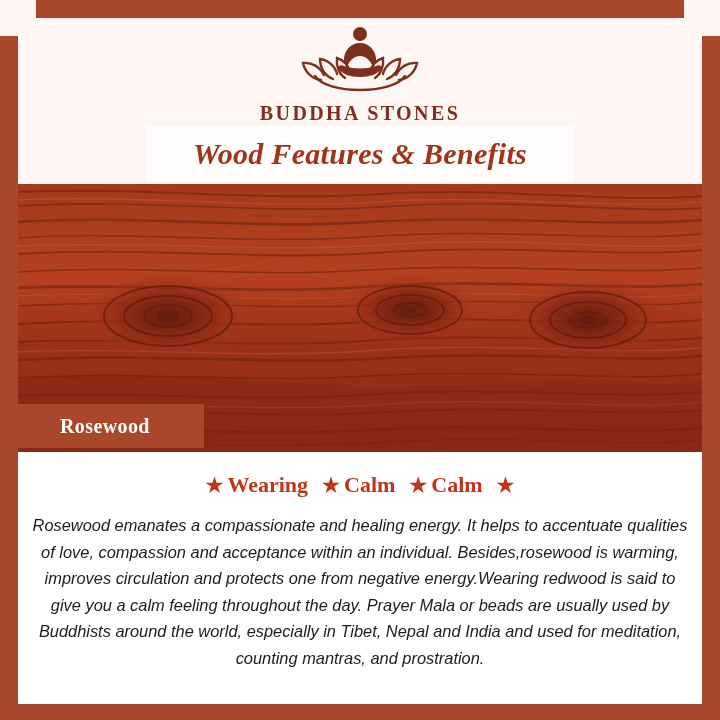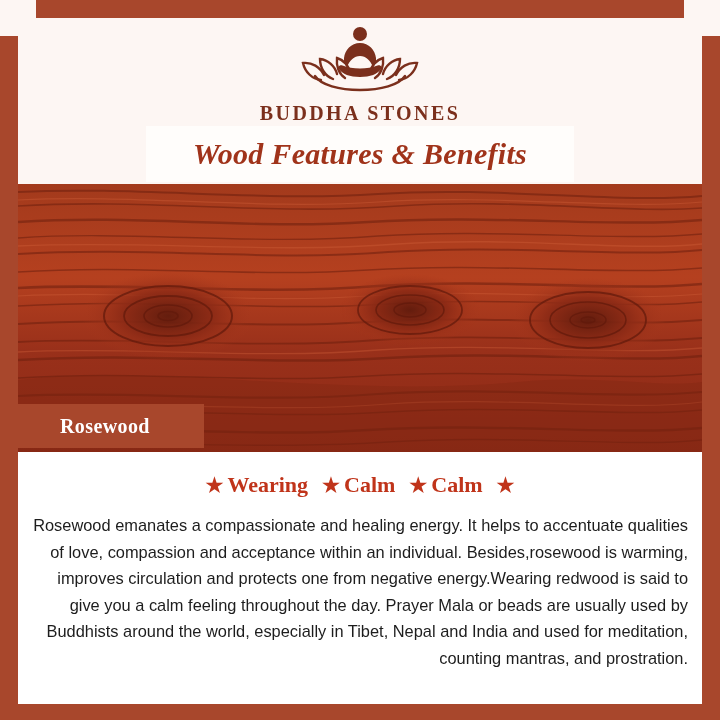--- a/index.html
+++ b/index.html
@@ -178,21 +178,22 @@
     color: #c0341a;
     font-size: 20px;
     line-height: 1;
   }
   .paragraph {
     margin: 14px 14px 0 14px;
     font-size: 16.4px;
     line-height: 1.62;
     color: #1d1d1d;
     font-family: "Liberation Sans", sans-serif;
-    text-align: right;
+    text-align: center;
+    font-style: italic;
   }
 </style>
 </head>
 <body>
 
 <div class="page">
 
   <div class="frame-top"></div>
   <div class="frame-left"></div>
   <div class="frame-right"></div>

